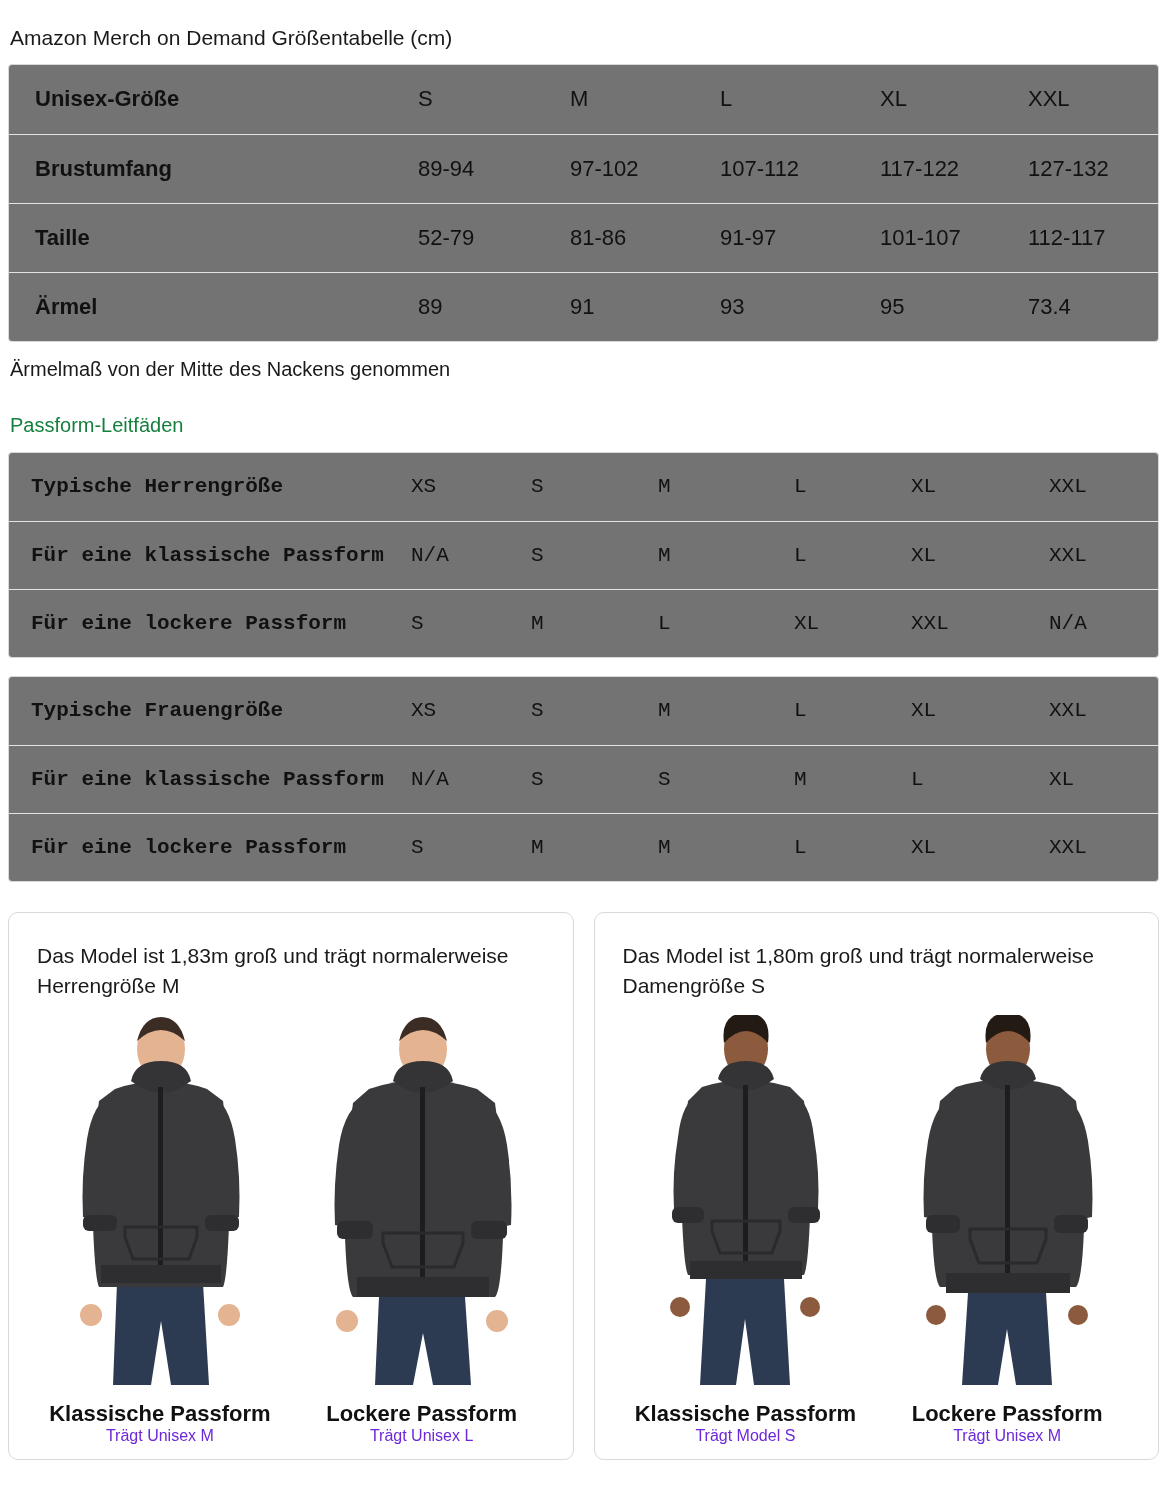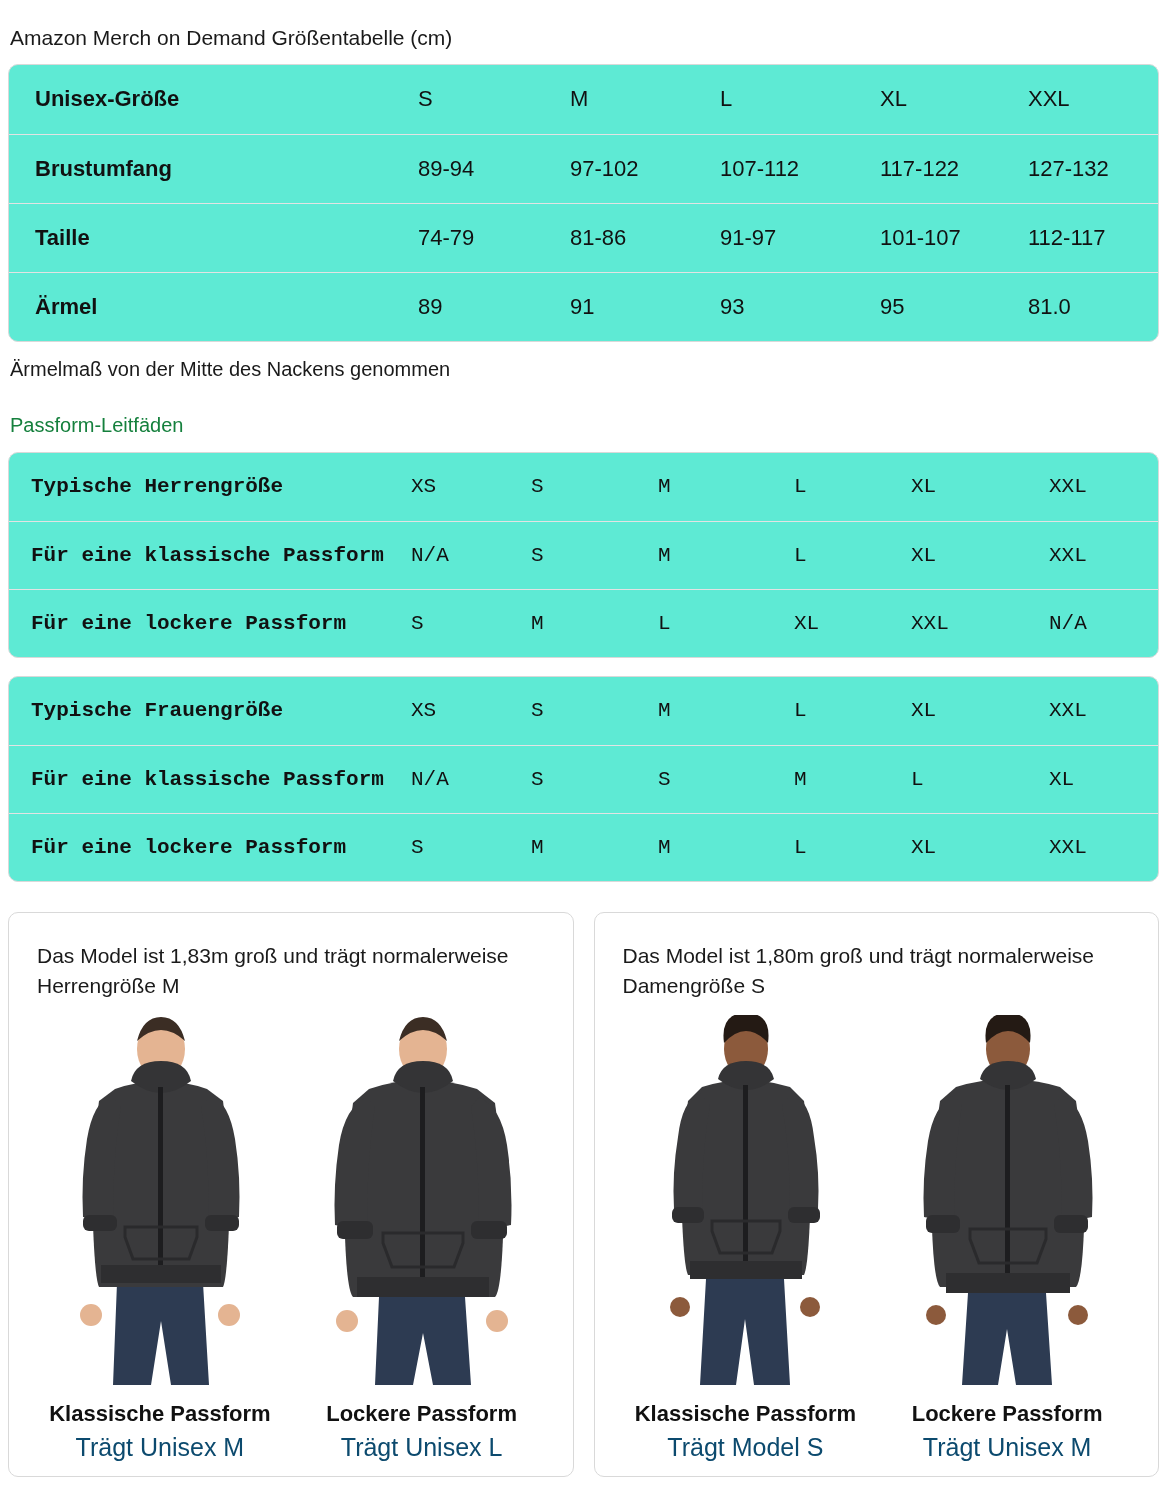--- a/index.html
+++ b/index.html
@@ -35,23 +35,23 @@
   }
   .section-title {
     font-size: 20px;
     line-height: 26px;
     color: #15803d;
     margin: 30px 0 14px 2px;
     font-weight: 400;
   }
   .card {
     border: 1px solid #d9d9d9;
-    border-radius: 10px;
+    border-radius: 4px;
     overflow: hidden;
-    background: #5eead4;
+    background: #737373;
   }
   table {
     border-collapse: collapse;
     width: 100%;
     table-layout: fixed;
   }
   table tr + tr td, table tr + tr th {
     border-top: 1px solid #e3e3e3;
   }
   td, th {
@@ -133,23 +133,22 @@
     text-align: center;
   }
   .fig svg { display: block; margin: 0 auto; }
   .fig-title {
     font-weight: 700;
     font-size: 22px;
     margin-top: 16px;
     color: #111;
   }
   .fig-sub {
-    font-size: 25px;
-    margin-top: 6px;
-    color: #0c4a6e;
+    font-size: 16px;
+    color: #6d28d9;
   }
 </style>
 </head>
 <body>
 
 <div class="page">
 
   <div class="caption">Amazon Merch on Demand Größentabelle (cm)</div>
 
   <div class="card">
@@ -174,33 +173,33 @@
         <tr>
           <td class="rowhead">Brustumfang</td>
           <td class="val">89-94</td>
           <td class="val">97-102</td>
           <td class="val">107-112</td>
           <td class="val">117-122</td>
           <td class="val">127-132</td>
         </tr>
         <tr>
           <td class="rowhead">Taille</td>
-          <td class="val">74-79</td>
+          <td class="val">52-79</td>
           <td class="val">81-86</td>
           <td class="val">91-97</td>
           <td class="val">101-107</td>
           <td class="val">112-117</td>
         </tr>
         <tr>
           <td class="rowhead">Ärmel</td>
           <td class="val">89</td>
           <td class="val">91</td>
           <td class="val">93</td>
           <td class="val">95</td>
-          <td class="val">81.0</td>
+          <td class="val">73.4</td>
         </tr>
       </tbody>
     </table>
   </div>
 
   <div class="note">Ärmelmaß von der Mitte des Nackens genommen</div>
 
   <div class="section-title">Passform-Leitfäden</div>
 
   <div class="card">

